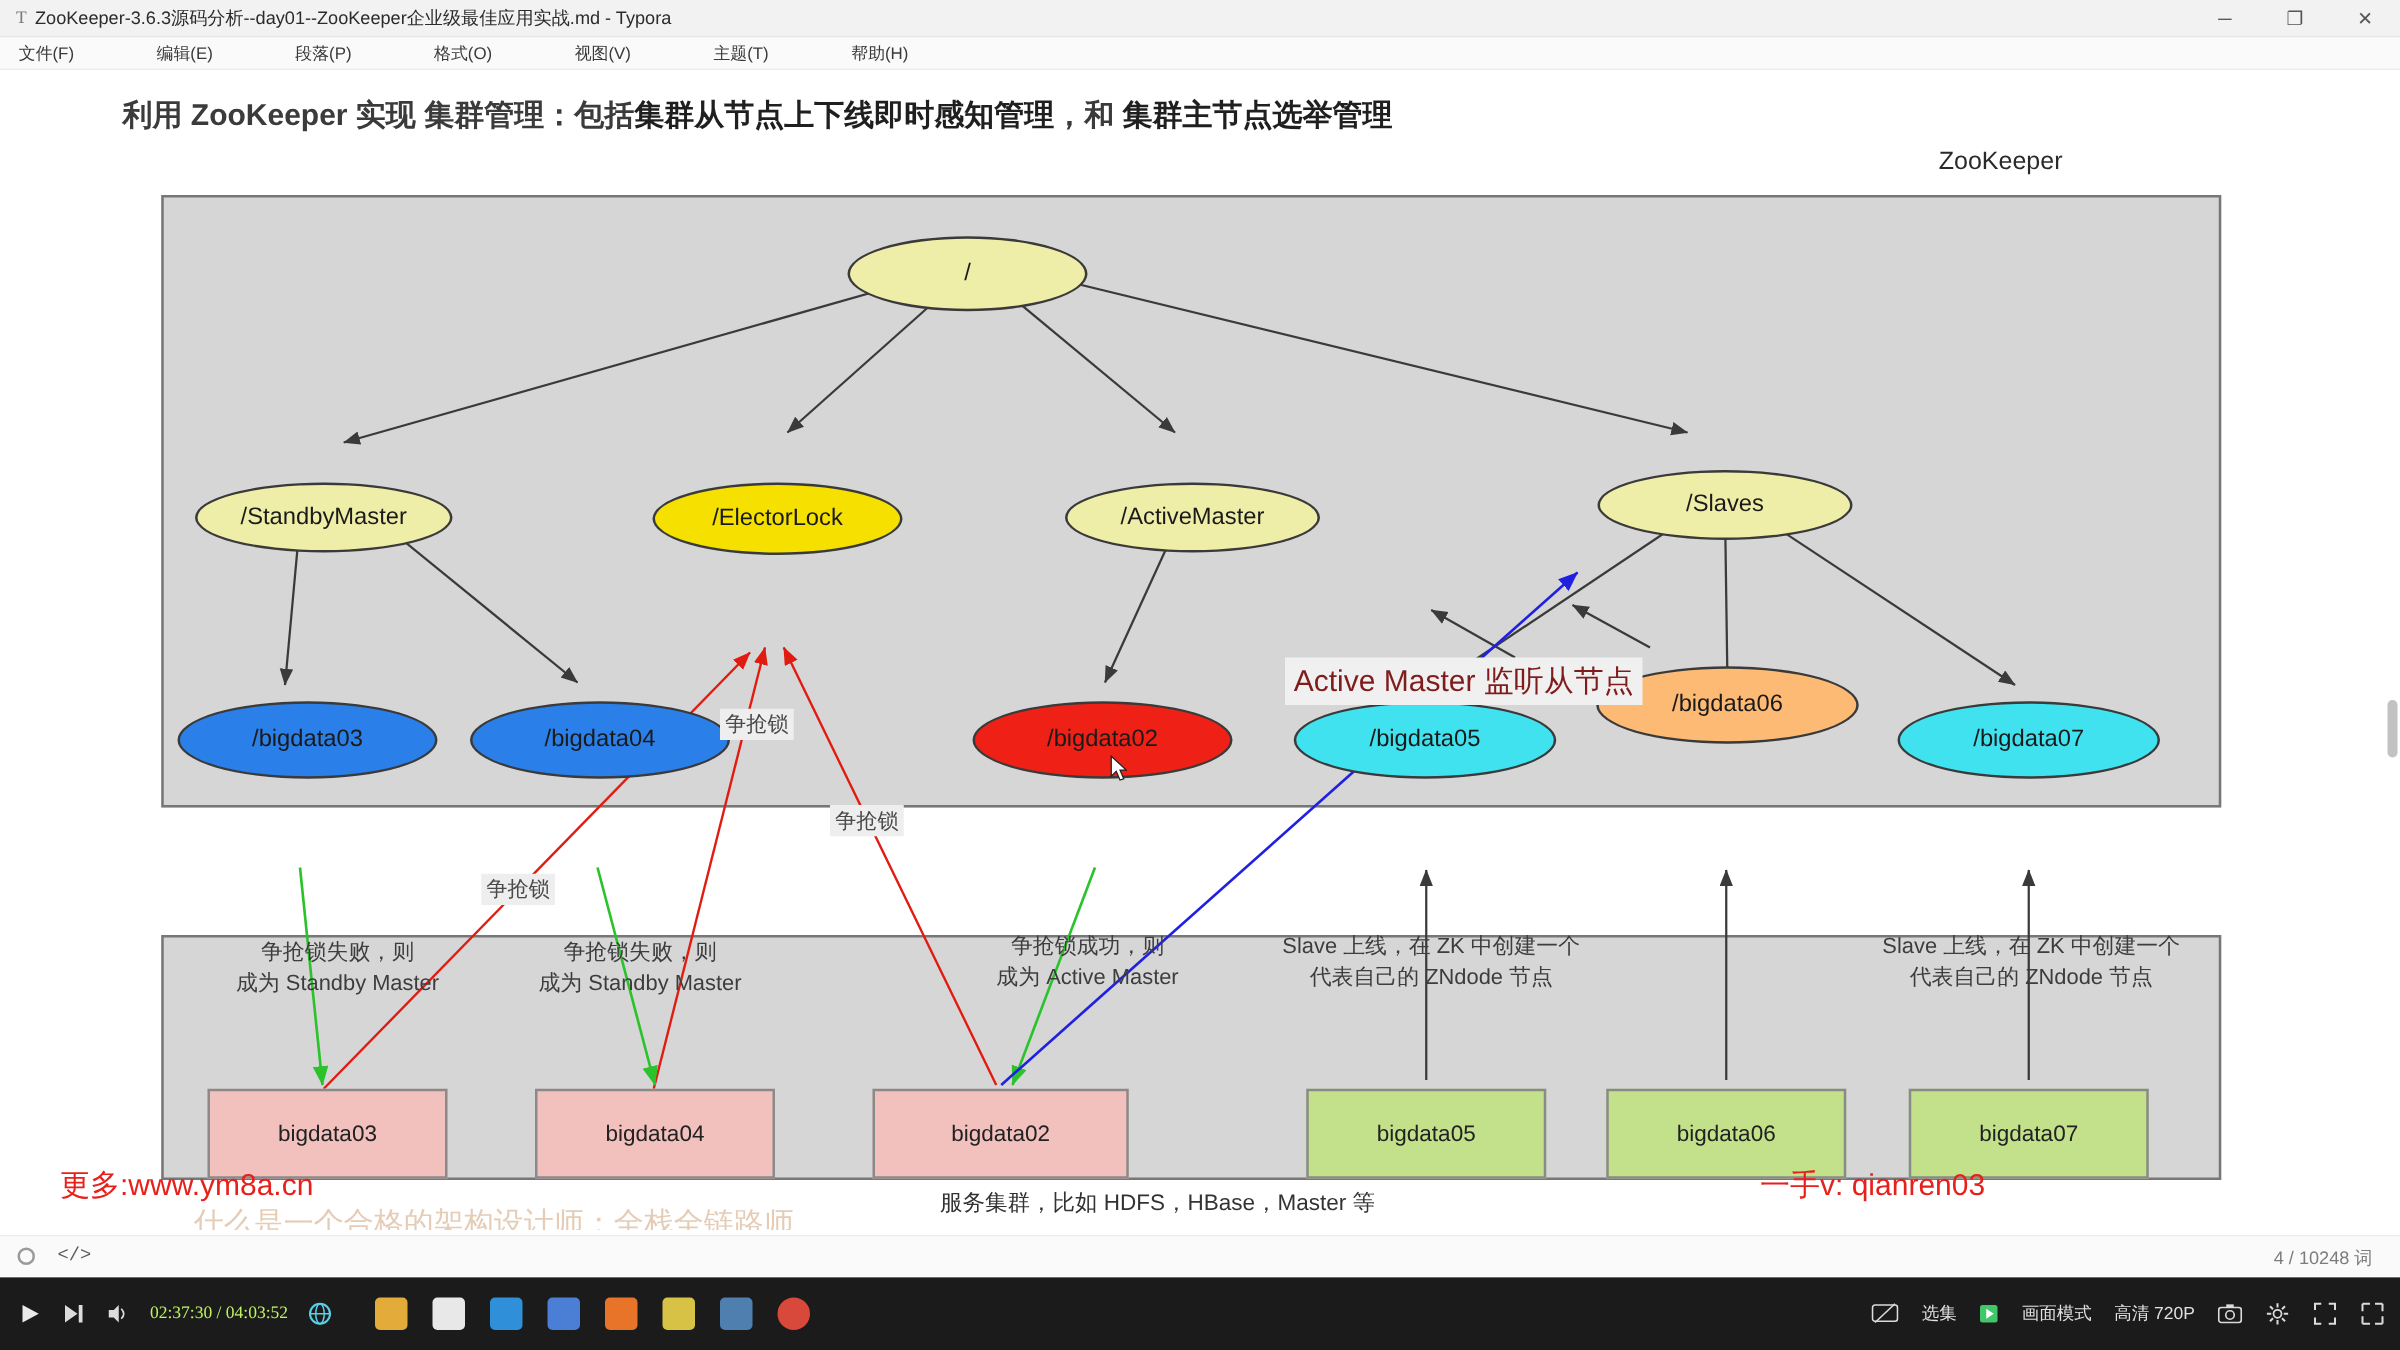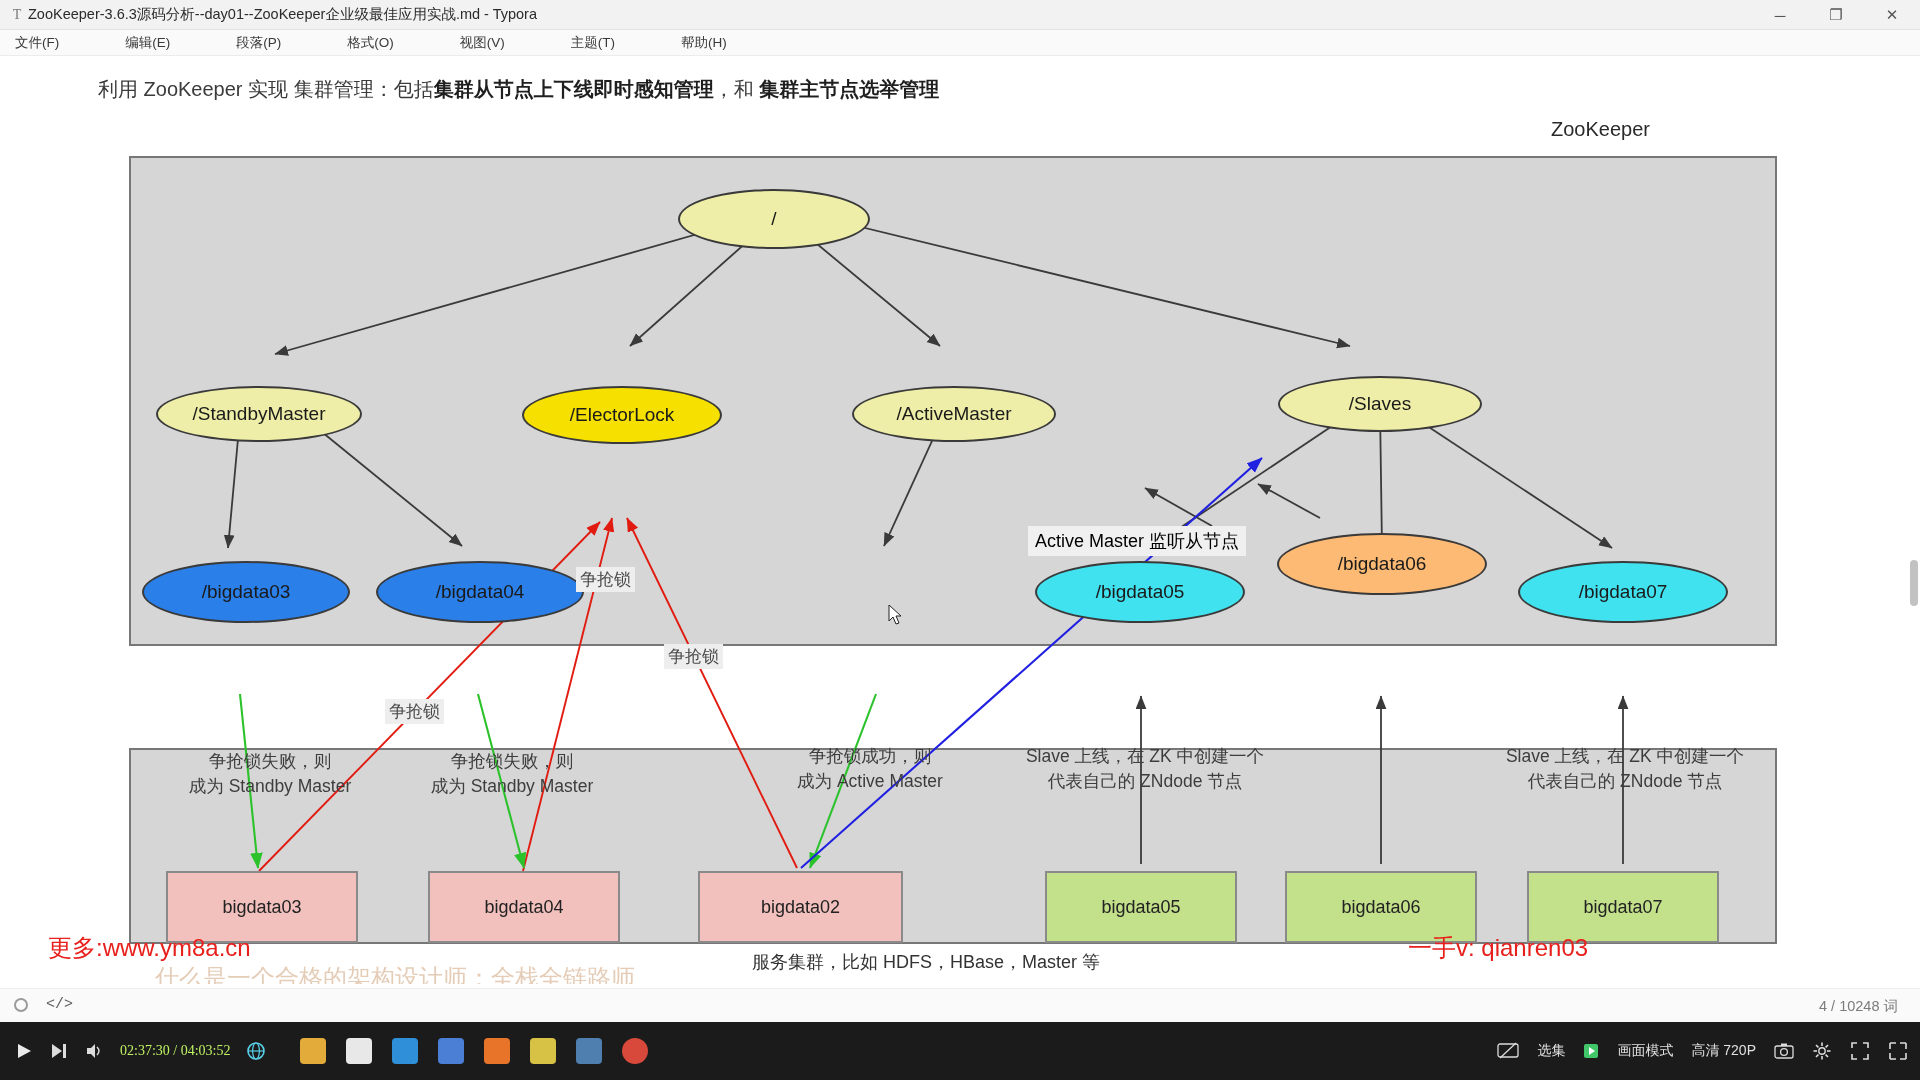--- a/index.html
+++ b/index.html
@@ -44,22 +44,23 @@
     font-size: 13.5px; color: #3a3a3a; padding: 3px 9px; white-space: nowrap;
   }
 
   
   #docarea {
     position: absolute; left: 0; top: 56px; width: 1920px; height: 932px;
     background: #fff; overflow: hidden;
   }
   #heading {
     position: absolute; left: 98px; top: 20px;
-    font-size: 20px; color: #3b3b3b; white-space: nowrap;
+    font-size: 24px; color: #3b3b3b; white-space: nowrap;
     font-family: "Liberation Sans", sans-serif;
+    font-weight: bold;
   }
   #heading b { color: #1f1f1f; }
 
   
   #zkbox {
     position: absolute; left: 129px; top: 100px; width: 1648px; height: 490px;
     background: #d6d6d6; border: 2px solid #777;
   }
   #zklabel {
     position: absolute; right: 270px; top: 62px;
@@ -83,21 +84,21 @@
   }
   .ann {
     position: absolute; font-size: 17.5px; color: #3d3d3d; text-align: center;
     line-height: 1.45; white-space: nowrap;
   }
   .lockl {
     position: absolute; font-size: 17px; color: #4a4a4a;
     background: #eeeeee; padding: 1px 4px; white-space: nowrap;
   }
   .watchl {
-    position: absolute; font-size: 18px; color: #000000;
+    position: absolute; font-size: 24px; color: #7f1d1d;
     background: #f0f0f0; padding: 3px 7px; white-space: nowrap;
   }
   #footnote { position: absolute; font-size: 18px; color: #333; white-space: nowrap; }
   .wmark {
     position: absolute; color: #e8201c; font-size: 24px; white-space: nowrap;
     font-family: "Liberation Sans", sans-serif;
   }
   #cursor { position: absolute; width: 14px; height: 22px; }
 
   
@@ -245,20 +246,23 @@
       <div class="ell" style="left:1278px; top:320px; width:204px; height:56px; background:#eeeea8;">
         <span>/Slaves</span>
       </div>
 
       <div class="ell" style="left:142px; top:505px; width:208px; height:62px; background:#2a7fe8;">
         <span>/bigdata03</span>
       </div>
       <div class="ell" style="left:376px; top:505px; width:208px; height:62px; background:#2a7fe8;">
         <span>/bigdata04</span>
       </div>
+      <div class="ell" style="left:778px; top:505px; width:208px; height:62px; background:#ef2116;">
+        <span>/bigdata02</span>
+      </div>
       <div class="ell" style="left:1035px; top:505px; width:210px; height:62px; background:#3fe2ee;">
         <span>/bigdata05</span>
       </div>
       <div class="ell" style="left:1277px; top:477px; width:210px; height:62px; background:#fdba74;">
         <span>/bigdata06</span>
       </div>
       <div class="ell" style="left:1518px; top:505px; width:210px; height:62px; background:#3fe2ee;">
         <span>/bigdata07</span>
       </div>
 

